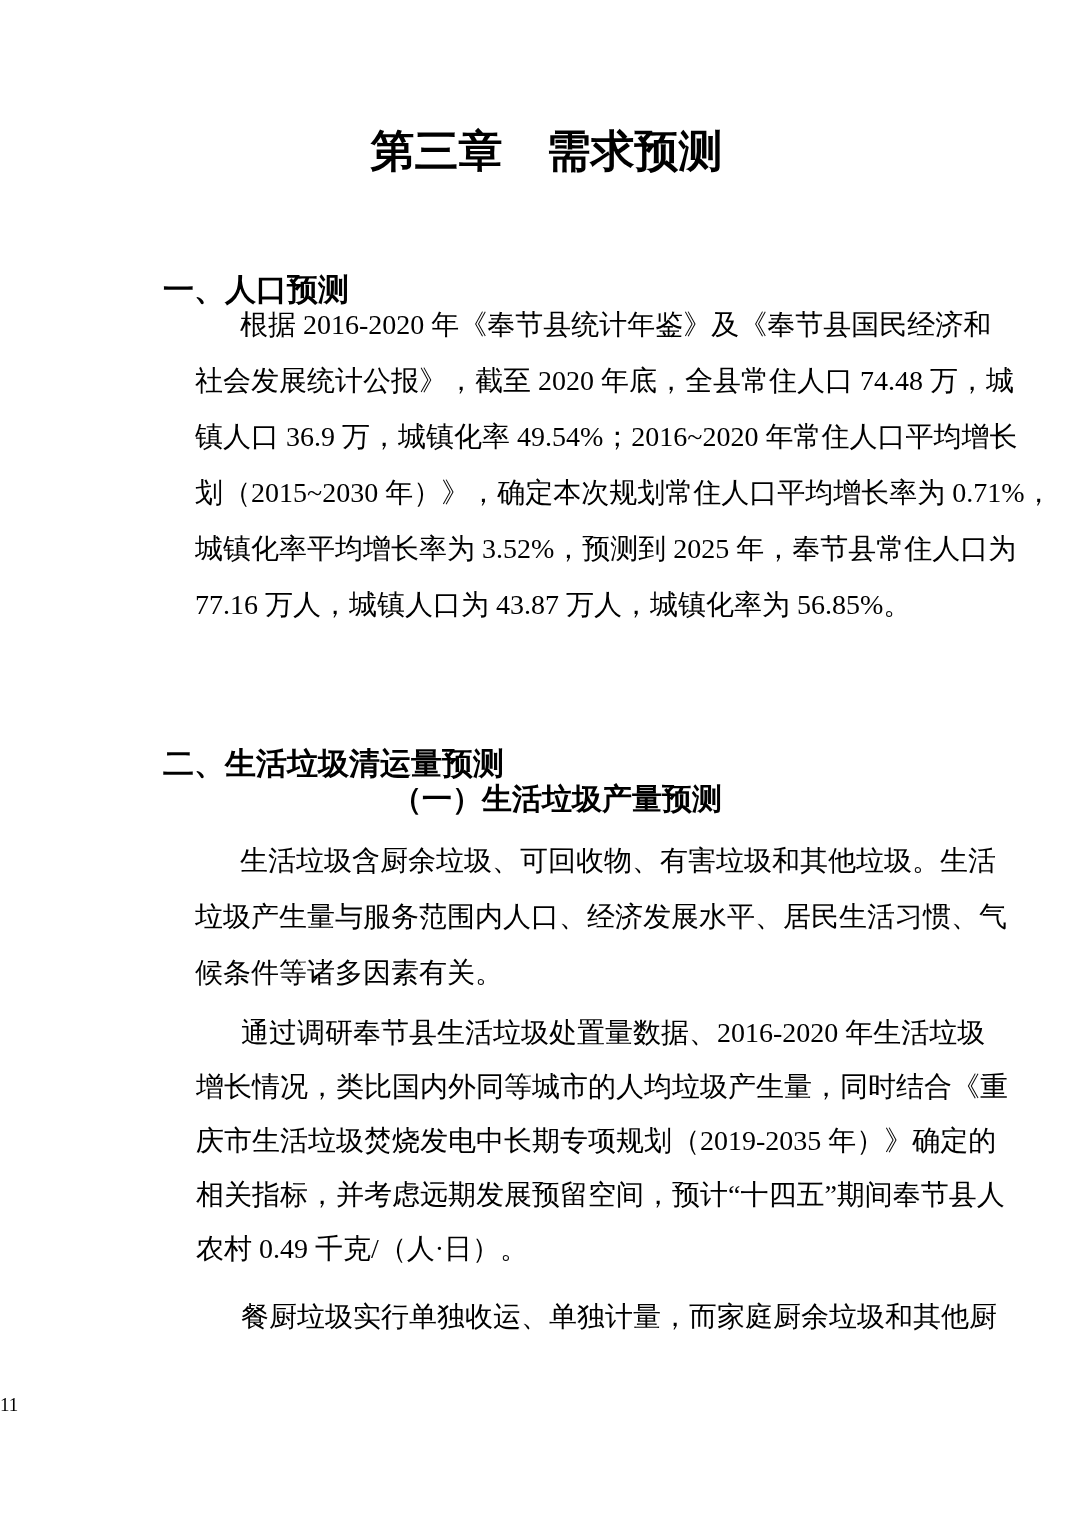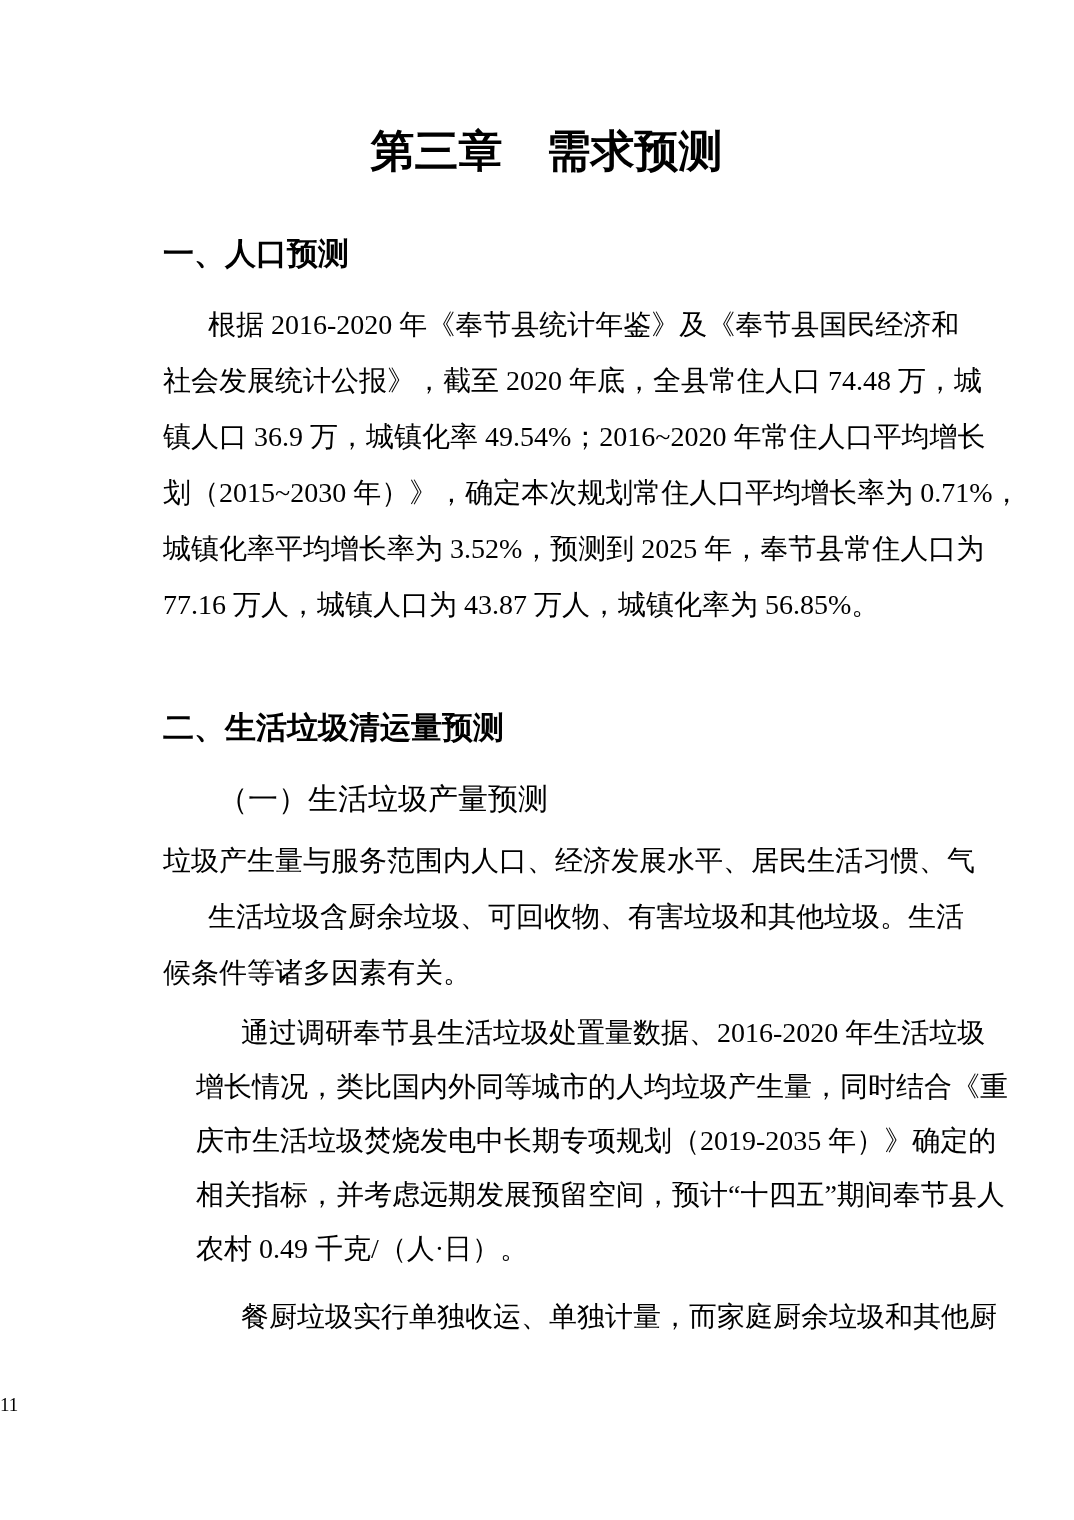--- a/index.html
+++ b/index.html
@@ -34,45 +34,47 @@
     white-space: nowrap;
   }
   .sec-heading {
     position: absolute;
     left: 163px;
     width: 733px;
     font-size: 31px;
     font-weight: bold;
     line-height: 1.15;
     white-space: nowrap;
+    margin-top: 36px;
   }
   .h-sec1 { top: 236px; }
   .h-sec2 { top: 710px; }
   .sub-heading {
     position: absolute;
     left: 163px;
     top: 782px;
     width: 733px;
     padding-left: 55px;
     box-sizing: border-box;
     font-size: 30px;
-    font-weight: normal;
+    font-weight: bold;
     line-height: 1.15;
     white-space: nowrap;
+    text-align: center;
   }
   .para {
     position: absolute;
     left: 163px;
     width: 733px;
   }
   .p1 { top: 297px; }
   .p2 { top: 833px; }
   .p3 { top: 1006px; }
   .p4 { top: 1290px; }
-  .p1 .line, .p2 .line { line-height: 56px; }
+  .p1 .line, .p2 .line { line-height: 56px; margin-left: 32px; }
   .p3 .line, .p4 .line { line-height: 54px; margin-left: 33px; }
   .line {
     font-size: 28px;
     text-align: justify;
     text-align-last: justify;
     white-space: nowrap;
   }
   .line.ind { text-indent: 45px; }
   .line.last { text-align-last: left; }
   .page-number {
@@ -101,22 +103,22 @@
     <div class="line">划（2015~2030 年）》，确定本次规划常住人口平均增长率为 0.71%，</div>
     <div class="line">城镇化率平均增长率为 3.52%，预测到 2025 年，奉节县常住人口为</div>
     <div class="line last">77.16 万人，城镇人口为 43.87 万人，城镇化率为 56.85%。</div>
   </div>
 
   <div class="sec-heading h-sec2">二、生活垃圾清运量预测</div>
 
   <div class="sub-heading">（一）生活垃圾产量预测</div>
 
   <div class="para p2">
+    <div class="line ind">生活垃圾含厨余垃圾、可回收物、有害垃圾和其他垃圾。生活</div>
     <div class="line">垃圾产生量与服务范围内人口、经济发展水平、居民生活习惯、气</div>
-    <div class="line ind">生活垃圾含厨余垃圾、可回收物、有害垃圾和其他垃圾。生活</div>
     <div class="line last">候条件等诸多因素有关。</div>
   </div>
 
   <div class="para p3">
     <div class="line ind">通过调研奉节县生活垃圾处置量数据、2016-2020 年生活垃圾</div>
     <div class="line">增长情况，类比国内外同等城市的人均垃圾产生量，同时结合《重</div>
     <div class="line">庆市生活垃圾焚烧发电中长期专项规划（2019-2035 年）》确定的</div>
     <div class="line">相关指标，并考虑远期发展预留空间，预计“十四五”期间奉节县人</div>
     <div class="line last">农村 0.49 千克/（人·日）。</div>
   </div>

